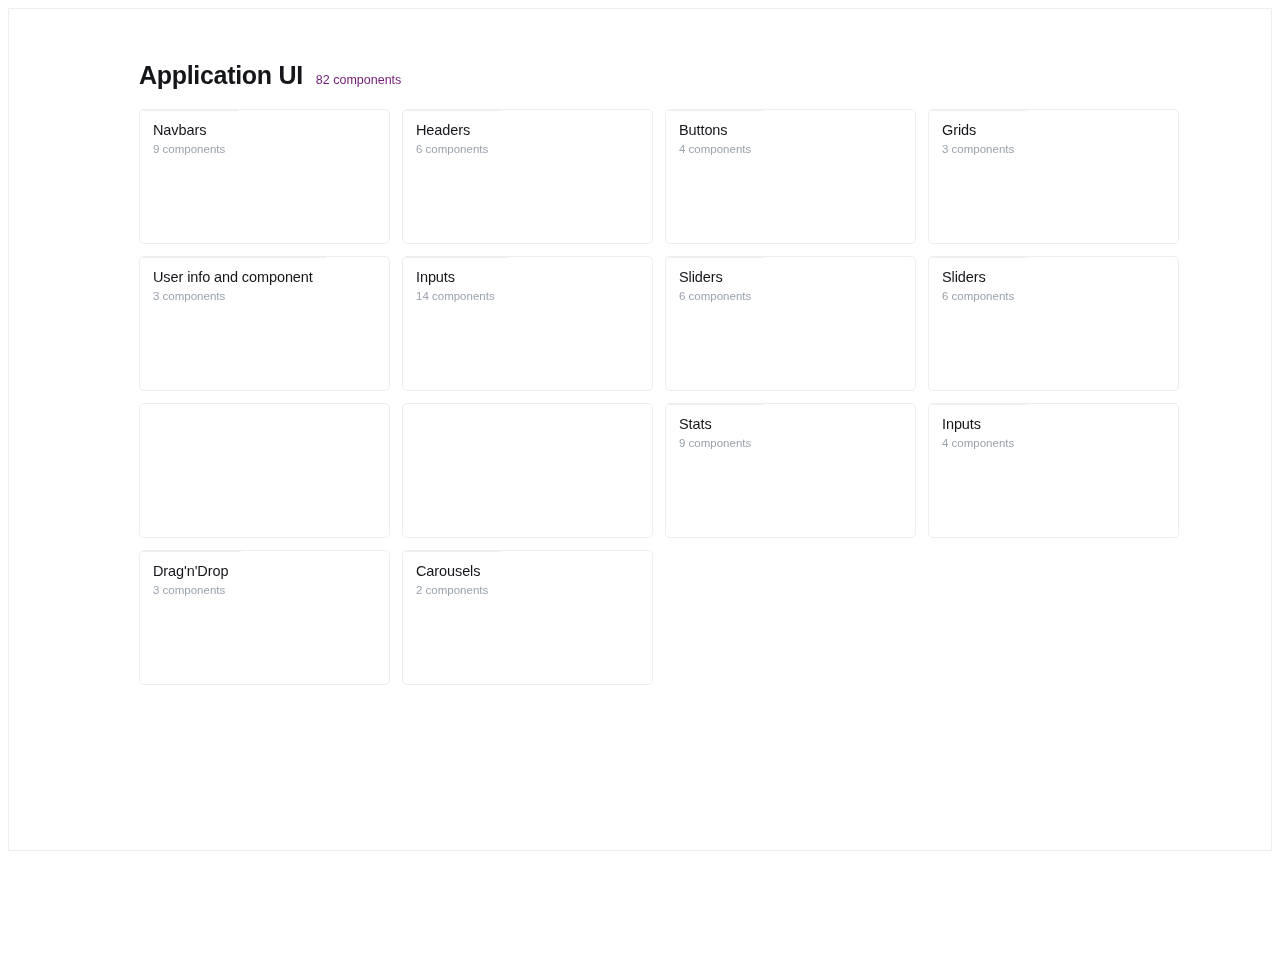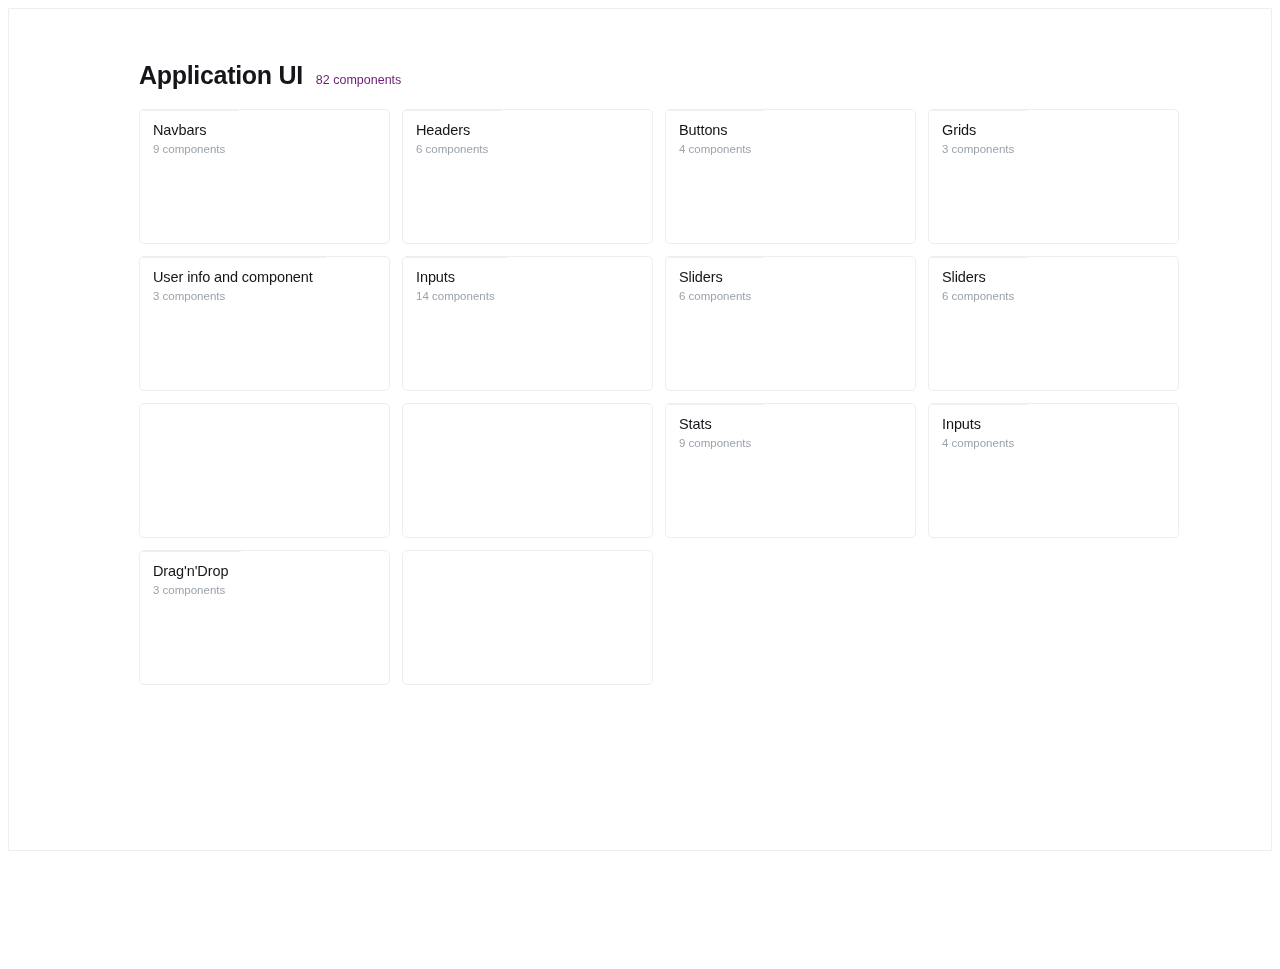--- a/index.html
+++ b/index.html
@@ -565,17 +565,21 @@
           <div class="cr-img">
             <svg width="26" height="26" viewBox="0 0 30 30" fill="none" stroke="#b0b9c4" stroke-width="1.5">
               <rect x="5" y="7" width="20" height="16" rx="3"></rect>
               <circle cx="11.5" cy="13" r="1.8"></circle>
               <path d="M6.5 21l6-6 5.5 5.5 3-2.7 4 4.2"></path>
             </svg>
           </div>
           <div class="cr-arrow">›</div>
         </div>
       </div>
+      <div class="card-body">
+        <div class="card-title">Carousels</div>
+        <div class="card-sub">2 components</div>
+      </div>
     </div>
 
   </div>
  </div>
 </div>
 
 </body></html>

